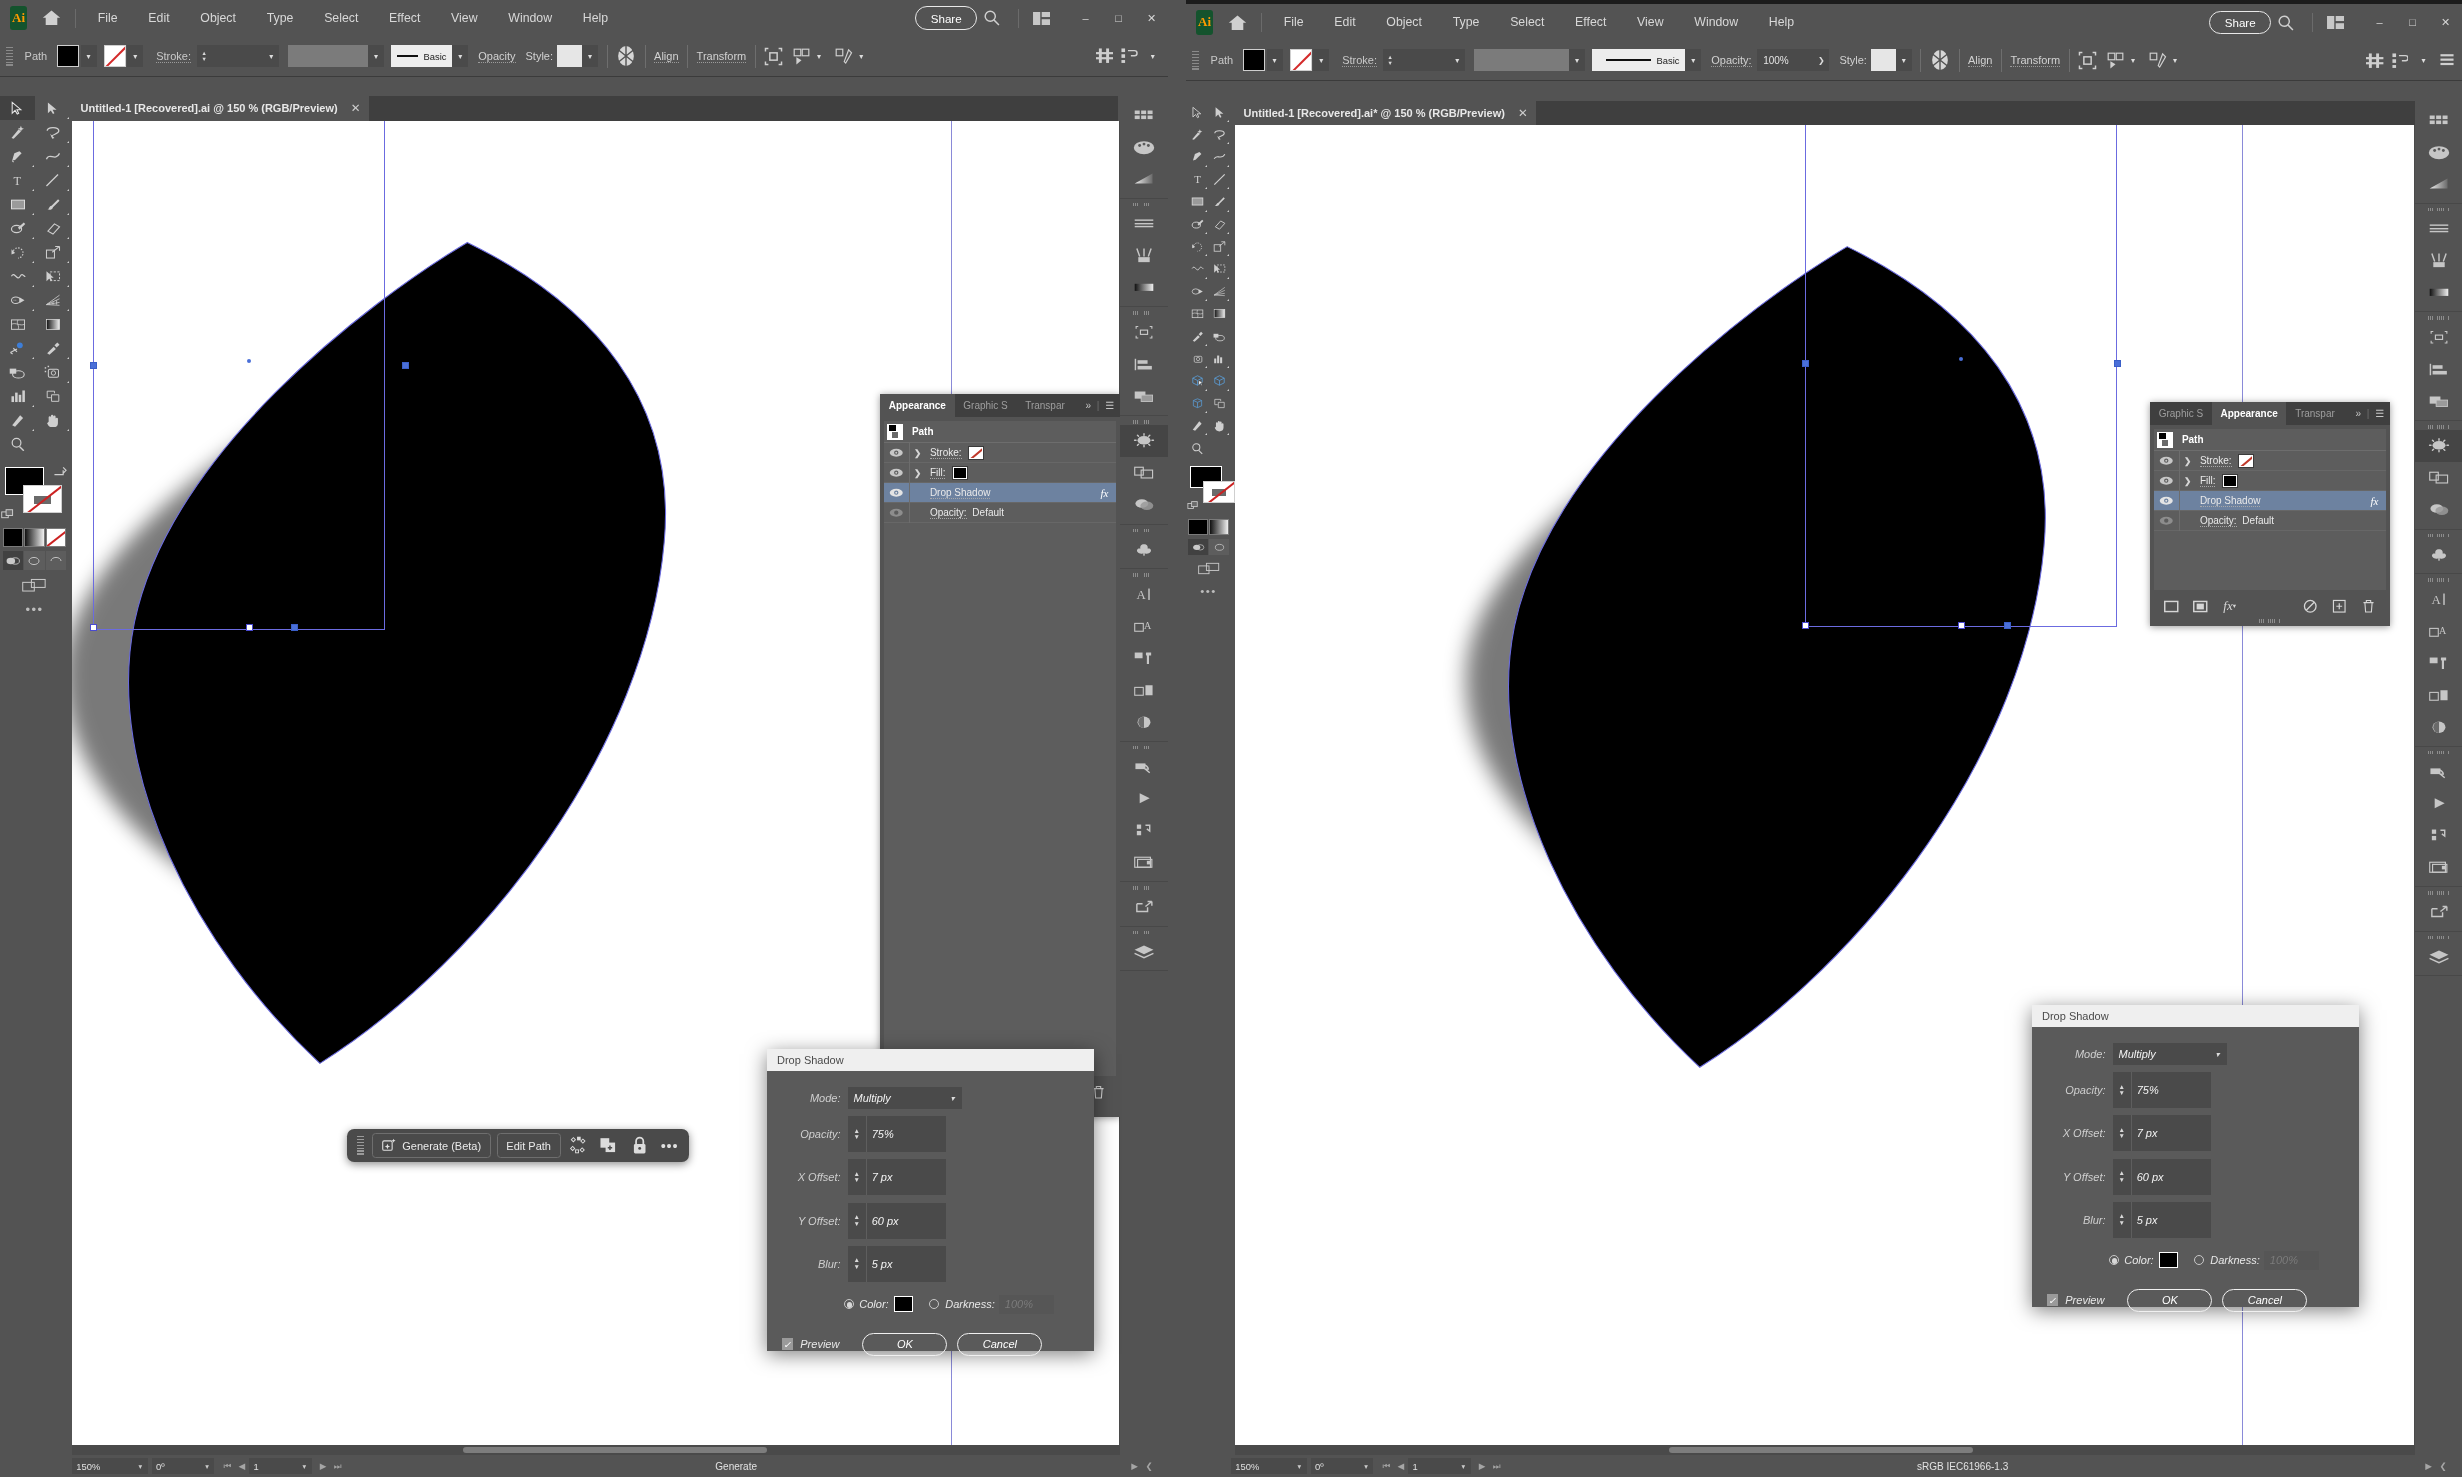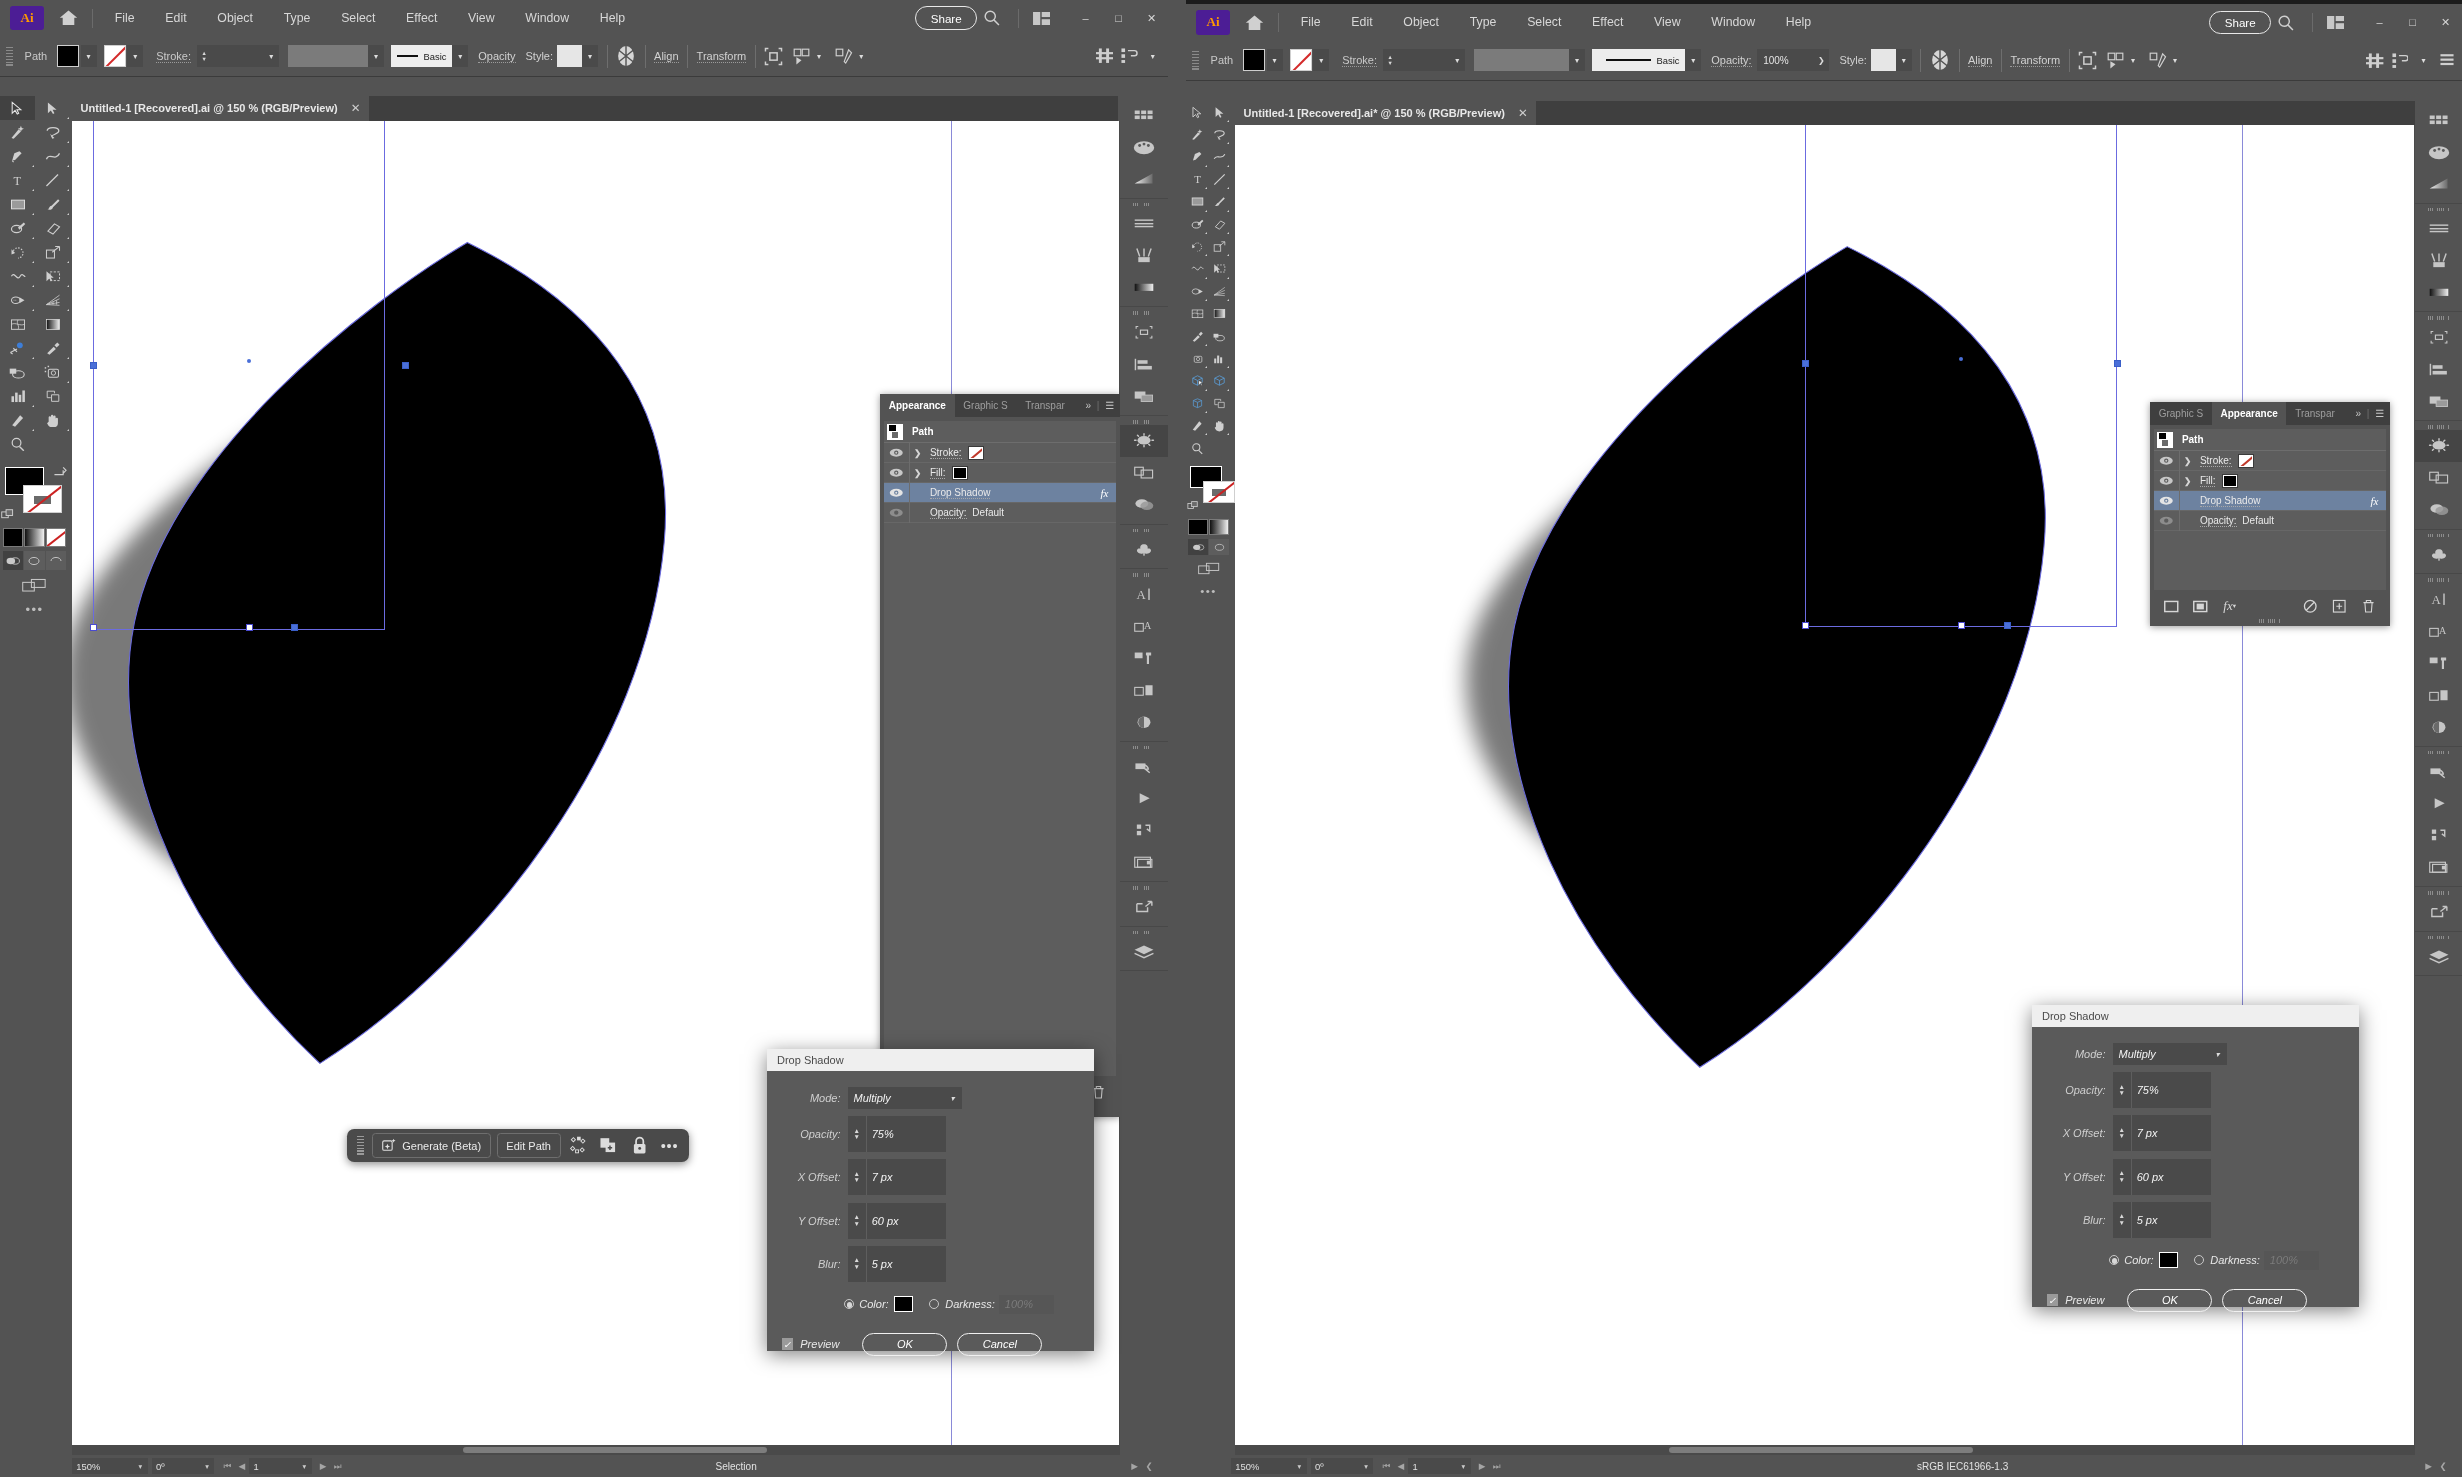--- a/index.html
+++ b/index.html
@@ -16,21 +16,21 @@
   .win-left  { left: 0;    width: 1168px; }
   .win-right { left: 1186px; width: 1276px; }
   .win-right::before{
     content:""; position:absolute; left:0; top:0; width:100%; height:4.3px; background:#1c1c1c;
   }
   .gap-strip { position: absolute; left: 1168px; top: 0; width: 18px; height: 1477px; background: #535353; }
 
   
   .titlebar { position: relative; height: 36px; background: #535353; display: flex; align-items: center; }
   .ai-logo {
-    width: 34px; height: 24.6px; margin-left: 10px; background: #4c1d95;
+    width: 17px; height: 24.6px; margin-left: 10px; background: #14532d;
     border-radius: 2.9px; color: #ff9a00; font-size: 13px; font-weight: bold;
     display: flex; align-items: center; justify-content: center; font-family: "Liberation Serif", serif;
   }
   .home-icon { width: 29px; height: 24.6px; margin-left: 10px; display:flex; align-items:center; justify-content:center; }
   .vdiv { width: 0.7px; height: 19px; background: #6b6b6b; margin: 0 8.7px; }
   .menubar { display: flex; align-items: flex-start; gap: 12px; margin-left: 4.3px; }
   .menu-item { color: #d8d8d8; font-size: 12.3px; padding: 4.3px 9.4px; cursor: default; white-space: nowrap; }
   .tb-right { margin-left: auto; display: flex; align-items: center; }
   .share-btn {
     border: 1.1px solid #e8e8e8; border-radius: 13px; color: #fff; font-size: 11.6px;
@@ -1064,21 +1064,21 @@
       <div class="sb-cv">▾</div>
       <div class="sb-cell" style="width:48px;margin-left:4.3px;">0º</div>
       <div class="sb-cv">▾</div>
       <div class="sb-nav" style="margin-left:5.8px;">⏮</div>
       <div class="sb-nav">◀</div>
       <div class="sb-cell" style="width:48px;">1</div>
       <div class="sb-cv">▾</div>
       <div class="sb-nav" style="margin-left:4.3px;">▶</div>
       <div class="sb-nav">⏭</div>
       <div style="flex:1;display:flex;justify-content:center;">
-        <span class="sb-status">Selection</span>
+        <span class="sb-status">Generate</span>
       </div>
       <div class="sb-nav">▶</div>
       <div class="sb-nav" style="margin-right:11.6px;">❮</div>
     </div>
 
     <div class="scroll-h" style="left:72px;top:1445px;width:1047px;">
       <div class="scroll-thumb" style="left:391px;top:2.2px;width:304px;height:5.8px;"></div>
     </div>
   </div>
 

